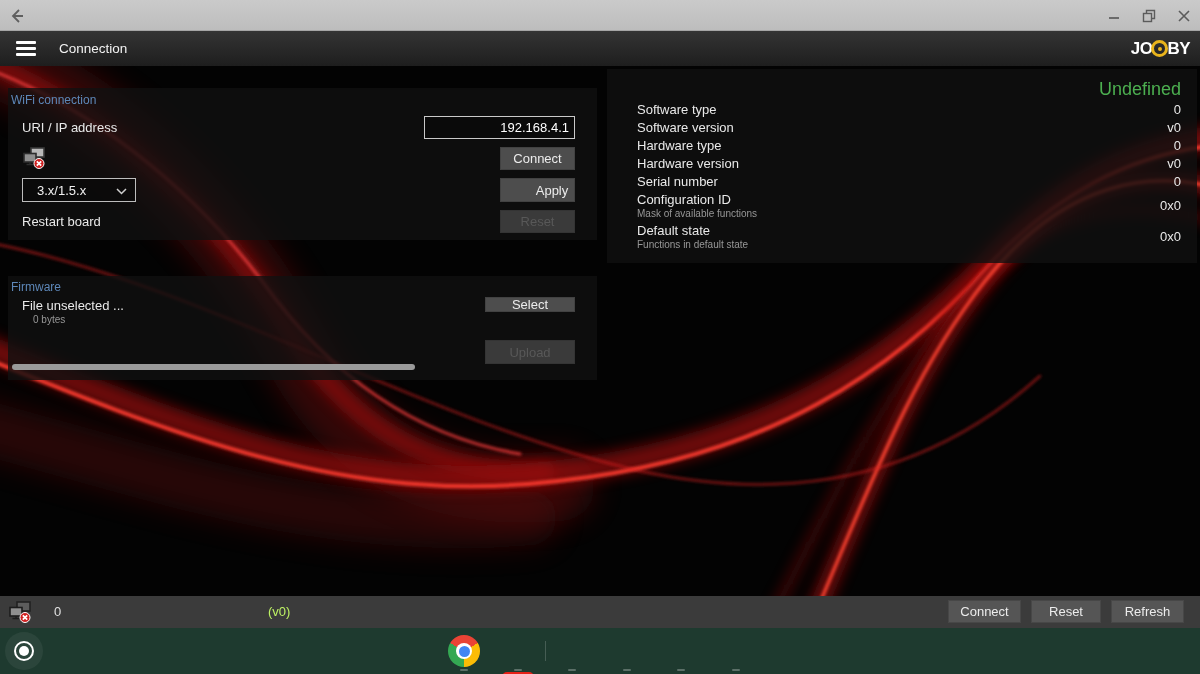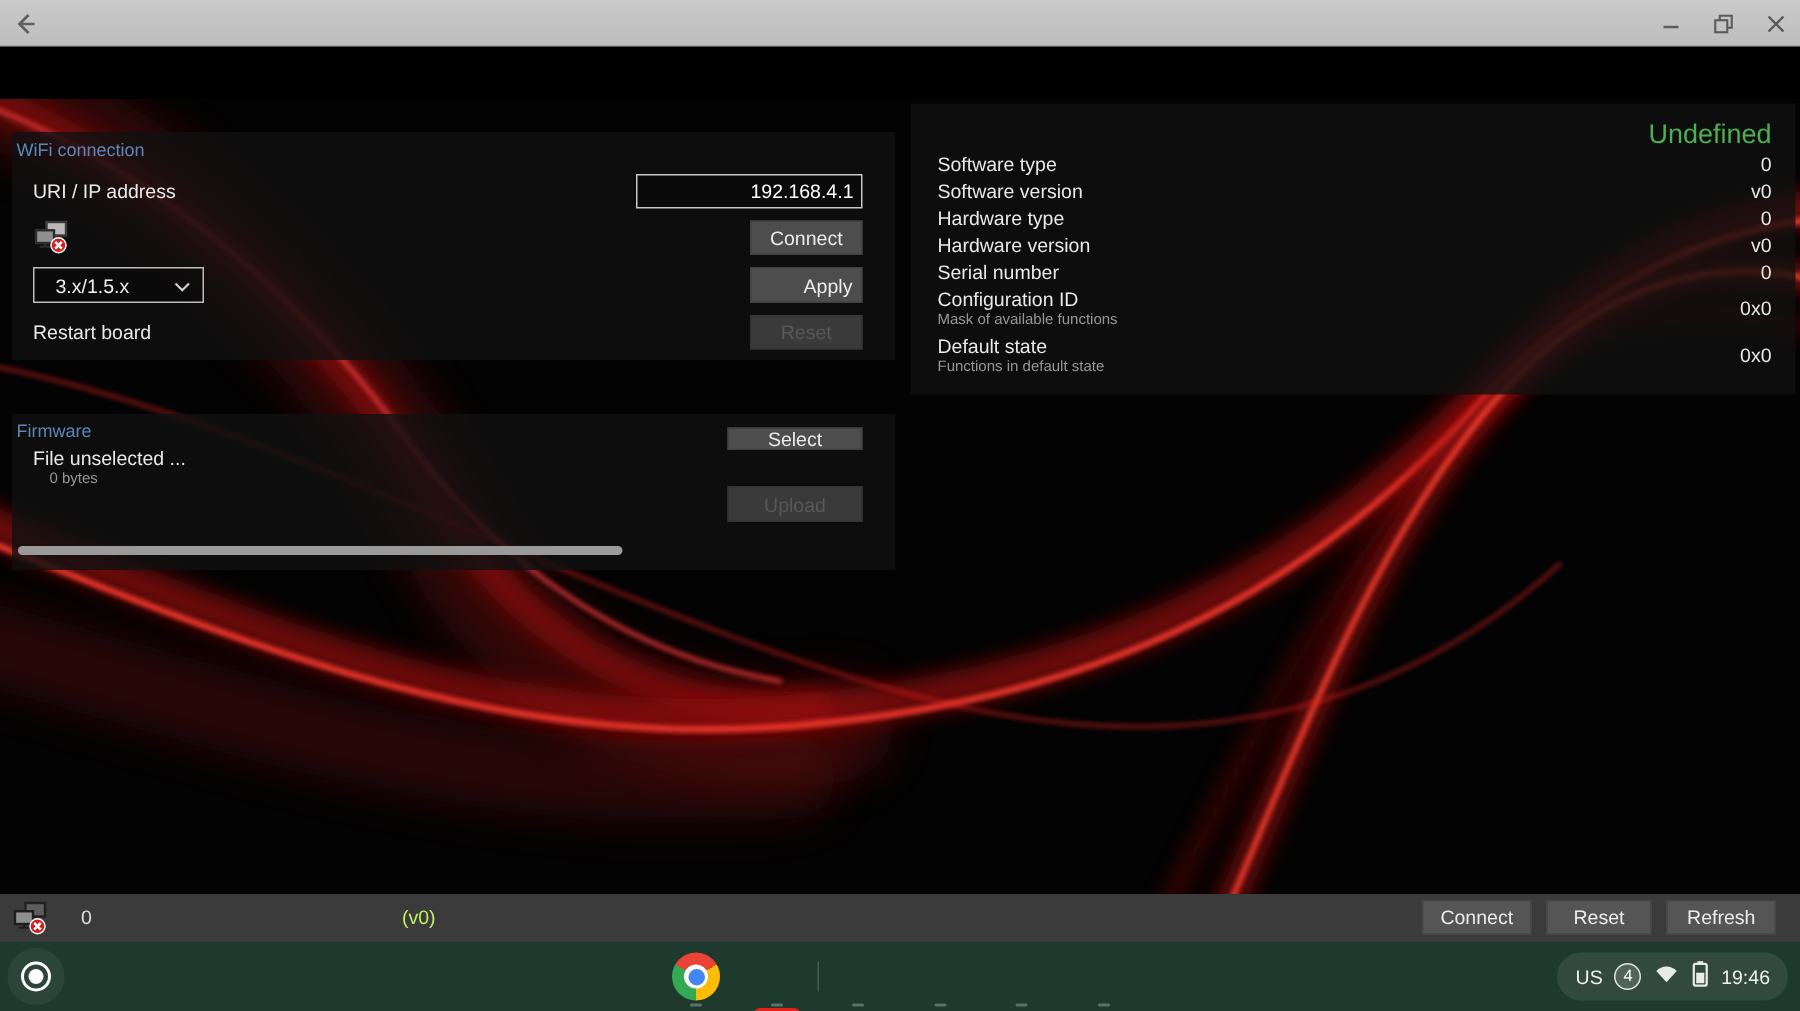--- a/index.html
+++ b/index.html
@@ -57,21 +57,21 @@
     color:#f0f0f0; font-size:13px; display:flex; align-items:center; cursor:pointer;
     padding-left:14px; }
   .select-box svg { position:absolute; right:8px; top:9px; }
 
   .progress-track { position:absolute; left:4px; top:88px; width:403px; height:6px;
     background:#9a9a9a; border-radius:3px; }
 
   
   .dev-inner { padding:3px 16px 0 18px; }
   .dev-status { text-align:right; color:#4caf50; font-size:18px; margin-top:7px; }
-  .dirow { display:flex; justify-content:space-between; align-items:center; min-height:18px; }
+  .dirow { display:flex; justify-content:space-between; align-items:center; min-height:18px;margin-left:12px; }
   .dirow .l { color:#e9e9e9; font-size:13px; line-height:17px; }
   .dirow .s { color:#979797; font-size:10px; line-height:12px; }
   .dirow .v { color:#e9e9e9; font-size:13px; }
   .dirow.tall { min-height:31px; }
 
   
   .statusbar { position:absolute; top:596px; left:0; width:1200px; height:32px; background:#3b3b3b; }
   .statusbar .sb-id { position:absolute; left:54px; top:8px; color:#e0e0e0; font-size:13px; }
   .statusbar .sb-ver { position:absolute; left:268px; top:8px; color:#bef264; font-size:13px; }
   .sb-btns { position:absolute; right:16px; top:4px; display:flex; gap:10px; }
@@ -130,20 +130,35 @@
           </svg>
       </div>
       <div class="winbtn">
         <svg width="14" height="14" viewBox="0 0 14 14">
             <path d="M2 2 L12 12 M12 2 L2 12" stroke="#5b5b5b" stroke-width="1.6"></path>
           </svg>
       </div>
     </div>
   </div>
 
+  <div class="appbar">
+    <div class="hamburger">
+        <i></i>
+        <i></i>
+        <i></i>
+      </div>
+    <div class="app-title">Connection</div>
+    <div class="logo">
+      <b>JO</b>
+      <span class="logo-ring">
+          <i></i>
+        </span>
+      <b>BY</b>
+    </div>
+  </div>
 
   <div class="content">
 
     <svg class="waves" width="1200" height="530" viewBox="0 0 1200 530">
       <defs>
         <filter id="b1" x="-30%" y="-30%" width="160%" height="160%">
             <feGaussianBlur stdDeviation="1.6"></feGaussianBlur>
           </filter>
         <filter id="b2" x="-40%" y="-40%" width="180%" height="180%">
             <feGaussianBlur stdDeviation="7"></feGaussianBlur>
@@ -189,22 +204,22 @@
       </div>
       <div class="btn" style="left:492px;top:90px;width:75px;height:24px;padding-left:29px;">Apply</div>
       <div class="lbl" style="left:14px;top:126px;">Restart board</div>
       <div class="btn disabled" style="left:492px;top:122px;width:75px;height:23px;">Reset</div>
     </div>
 
     <div class="panel fw-panel">
       <div class="sec-title" style="position:absolute;left:3px;top:4px;">Firmware</div>
       <div class="lbl" style="left:14px;top:22px;">File unselected ...</div>
       <div class="sublbl" style="left:25px;top:38px;">0 bytes</div>
-      <div class="btn" style="left:477px;top:9px;width:90px;height:15px;">Select</div>
-      <div class="btn disabled" style="left:477px;top:48px;width:90px;height:24px;">Upload</div>
+      <div class="btn" style="left:477px;top:21px;width:90px;height:15px;">Select</div>
+      <div class="btn disabled" style="left:477px;top:64px;width:90px;height:24px;">Upload</div>
       <div class="progress-track"></div>
     </div>
 
     <div class="panel dev-panel">
       <div class="dev-inner">
         <div class="dev-status">Undefined</div>
         <div class="dirow">
           <span class="l">Software type</span>
           <span class="v">0</span>
         </div>
@@ -276,31 +291,14 @@
   <div class="appicon ic-yt" style="left:502px;"></div>
   <div class="shelf-divider"></div>
 
   <div class="run-ind" style="left:460px;"></div>
   <div class="run-ind" style="left:514px;"></div>
   <div class="run-ind" style="left:568px;"></div>
   <div class="run-ind" style="left:623px;"></div>
   <div class="run-ind" style="left:677px;"></div>
   <div class="run-ind" style="left:732px;"></div>
 
-  <div class="tray">
-    <span class="tray-txt">US</span>
-    <span class="badge">4</span>
-    <span>
-      <svg width="18" height="16" viewBox="0 0 24 22">
-          <path d="M12 19 L2.6 8.6 C5.2 6.1 8.4 4.6 12 4.6 C15.6 4.6 18.8 6.1 21.4 8.6 Z" fill="#e8ece9"></path>
-        </svg>
-    </span>
-    <span>
-      <svg width="11" height="18" viewBox="0 0 11 18">
-        <rect x="3.6" y="0.8" width="3.8" height="2" fill="#e8ece9"></rect>
-        <rect x="1.2" y="2.6" width="8.6" height="14.4" rx="1.2" fill="none" stroke="#e8ece9" stroke-width="1.5"></rect>
-        <rect x="2.8" y="8.5" width="5.4" height="7" fill="#e8ece9"></rect>
-      </svg>
-    </span>
-    <span class="tray-txt">19:46</span>
-  </div>
 
 </div>
 
 </body></html>

